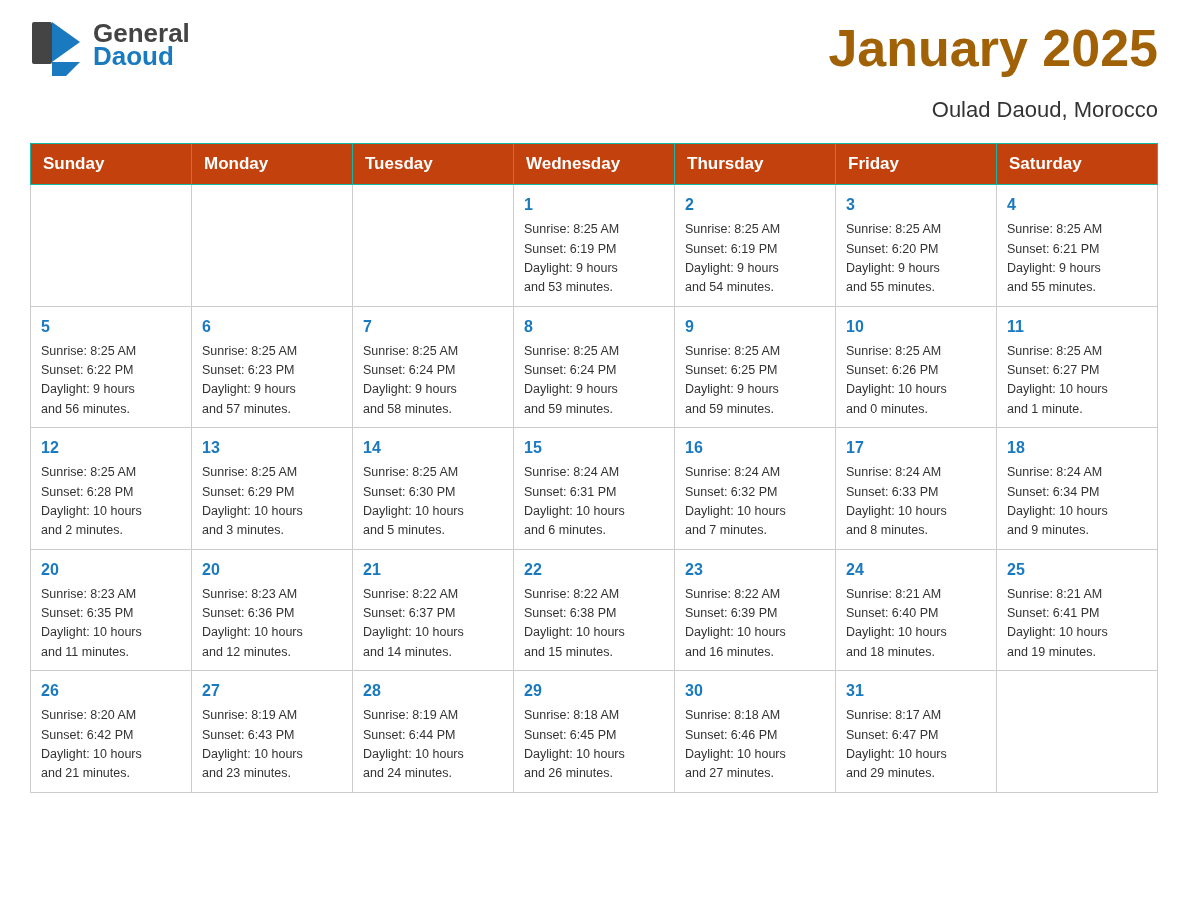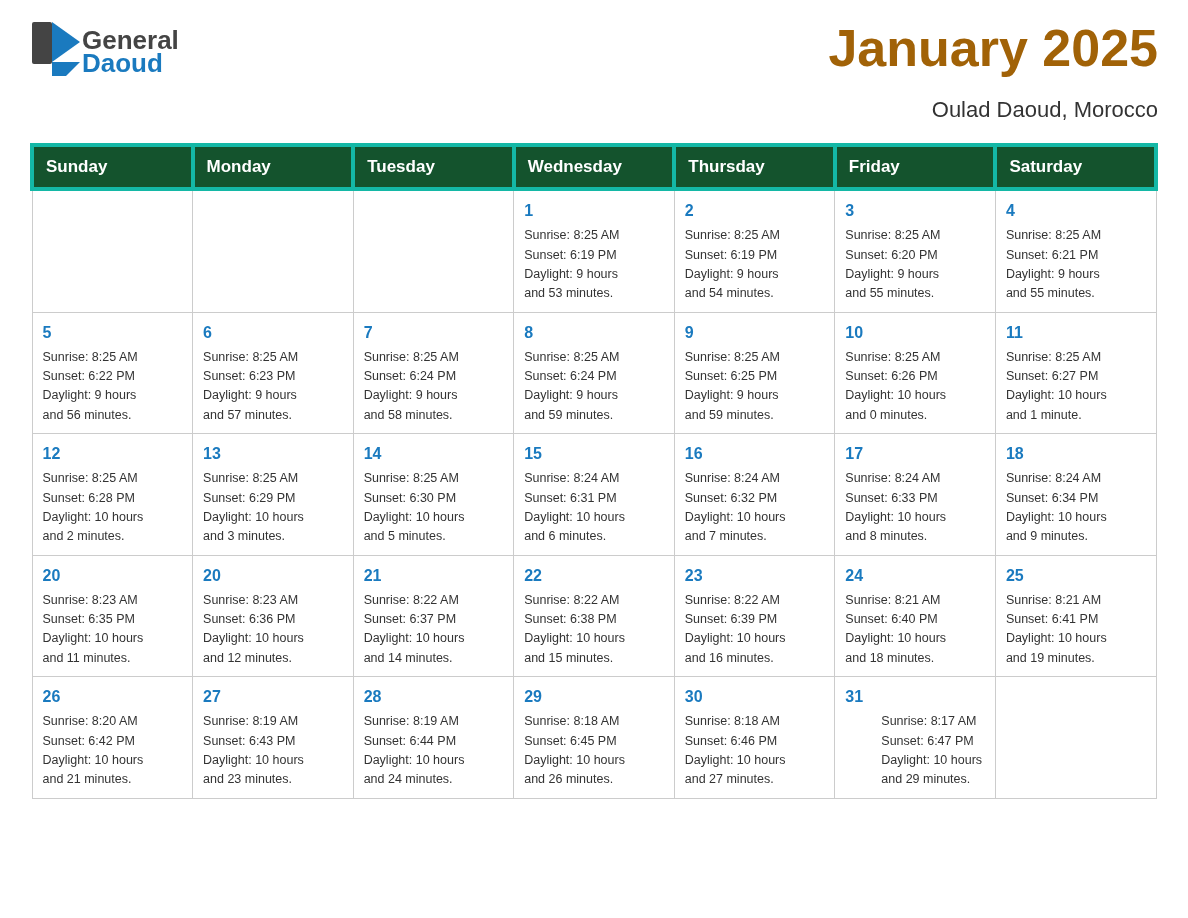--- a/index.html
+++ b/index.html
@@ -30,27 +30,27 @@
       color: #333;
       font-weight: normal;
       margin-top: 20px;
     }
     .calendar {
       width: 100%;
       border-collapse: collapse;
       border: 1px solid #ccc;
     }
     .calendar thead tr th {
-      background-color: #14532d;
+      background-color: #c2410c;
       color: #fff;
       font-size: 17px;
       font-weight: bold;
       padding: 10px 12px;
       text-align: left;
-      border: 4px solid #14b8a6;
+      border: 1px solid #14b8a6;
     }
     .calendar tbody tr td {
       vertical-align: top;
       padding: 8px 10px;
       border: 1px solid #ccc;
       width: 14.28%;
       min-height: 80px;
       font-size: 13px;
       color: #333;
       line-height: 1.5;
@@ -66,22 +66,21 @@
       font-size: 12.5px;
       color: #333;
       line-height: 1.55;
     }
     .empty-cell {
       background: #fff;
     }
     
     .logo-container {
       display: flex;
-      align-items: center;
-      gap: 0px;
+      gap: 11px;
     }
     .logo-words {
       display: flex;
       flex-direction: column;
       line-height: 1;
     }
     .logo-general {
       font-size: 26px;
       font-weight: bold;
       color: #444;
@@ -345,21 +344,21 @@
         </td>
         <td>
           <span class="day-num">30</span>
           <div class="day-info" style="white-space: pre-line;">Sunrise: 8:18 AM
 Sunset: 6:46 PM
 Daylight: 10 hours
 and 27 minutes.</div>
         </td>
         <td>
           <span class="day-num">31</span>
-          <div class="day-info" style="white-space: pre-line; margin-left: 36px;">Sunrise: 8:17 AM
+          <div class="day-info" style="white-space: pre-line;">Sunrise: 8:17 AM
 Sunset: 6:47 PM
 Daylight: 10 hours
 and 29 minutes.</div>
         </td>
         <td class="empty-cell"></td>
       </tr>
     </tbody>
 </table>
 
 </body></html>

